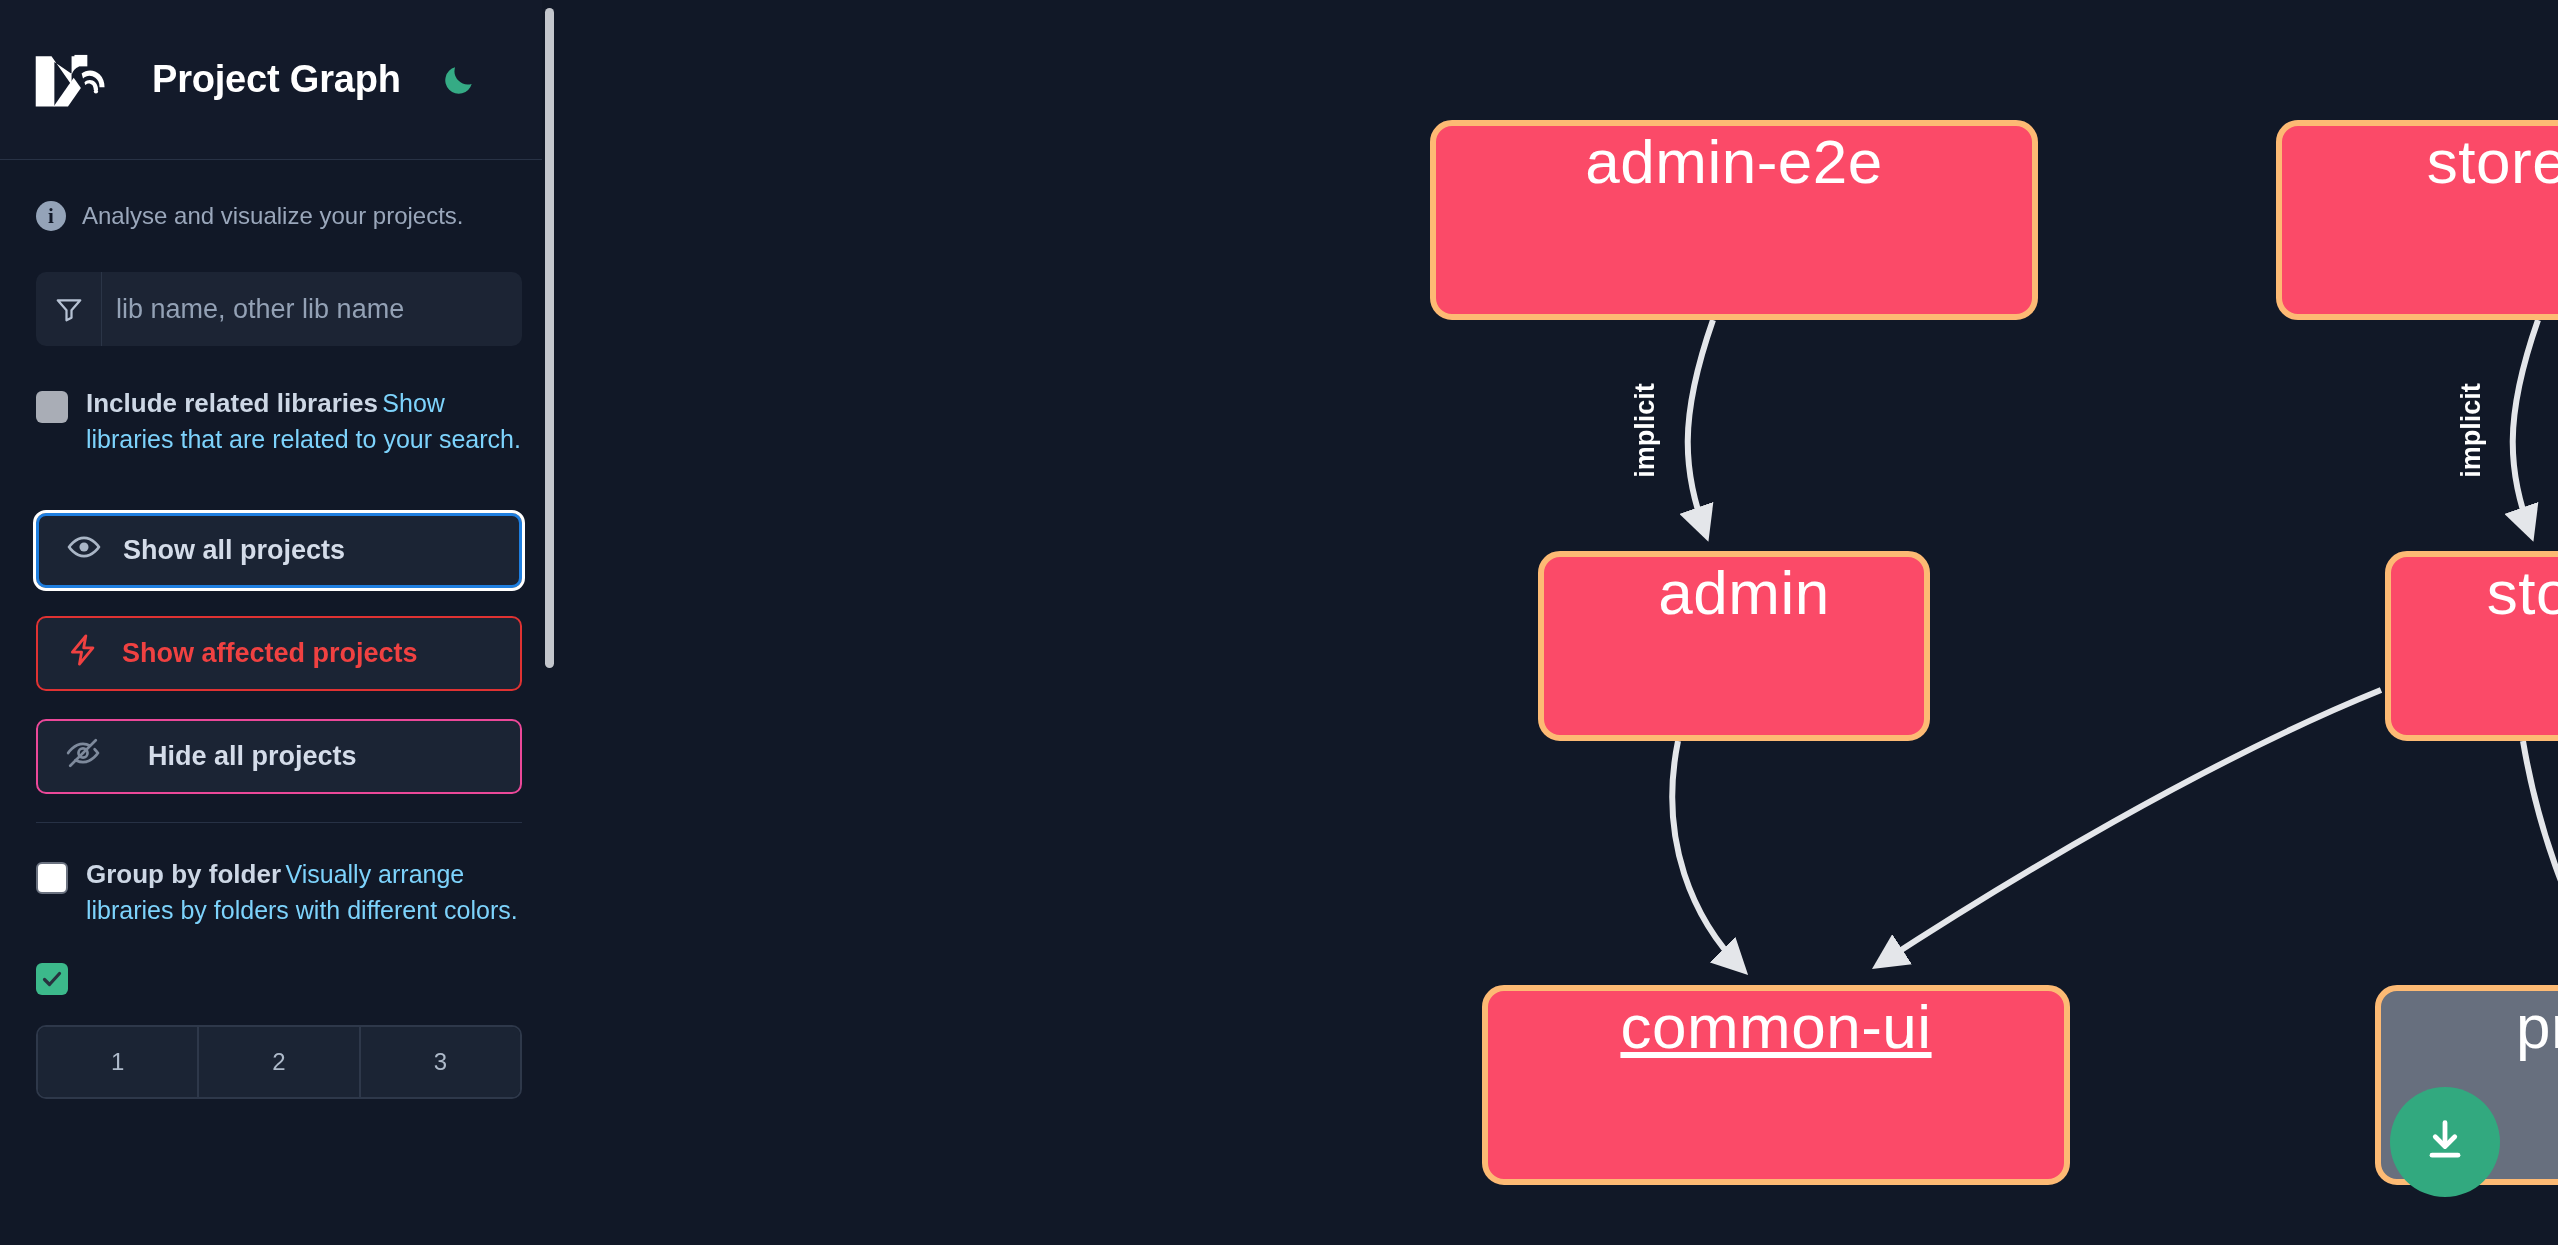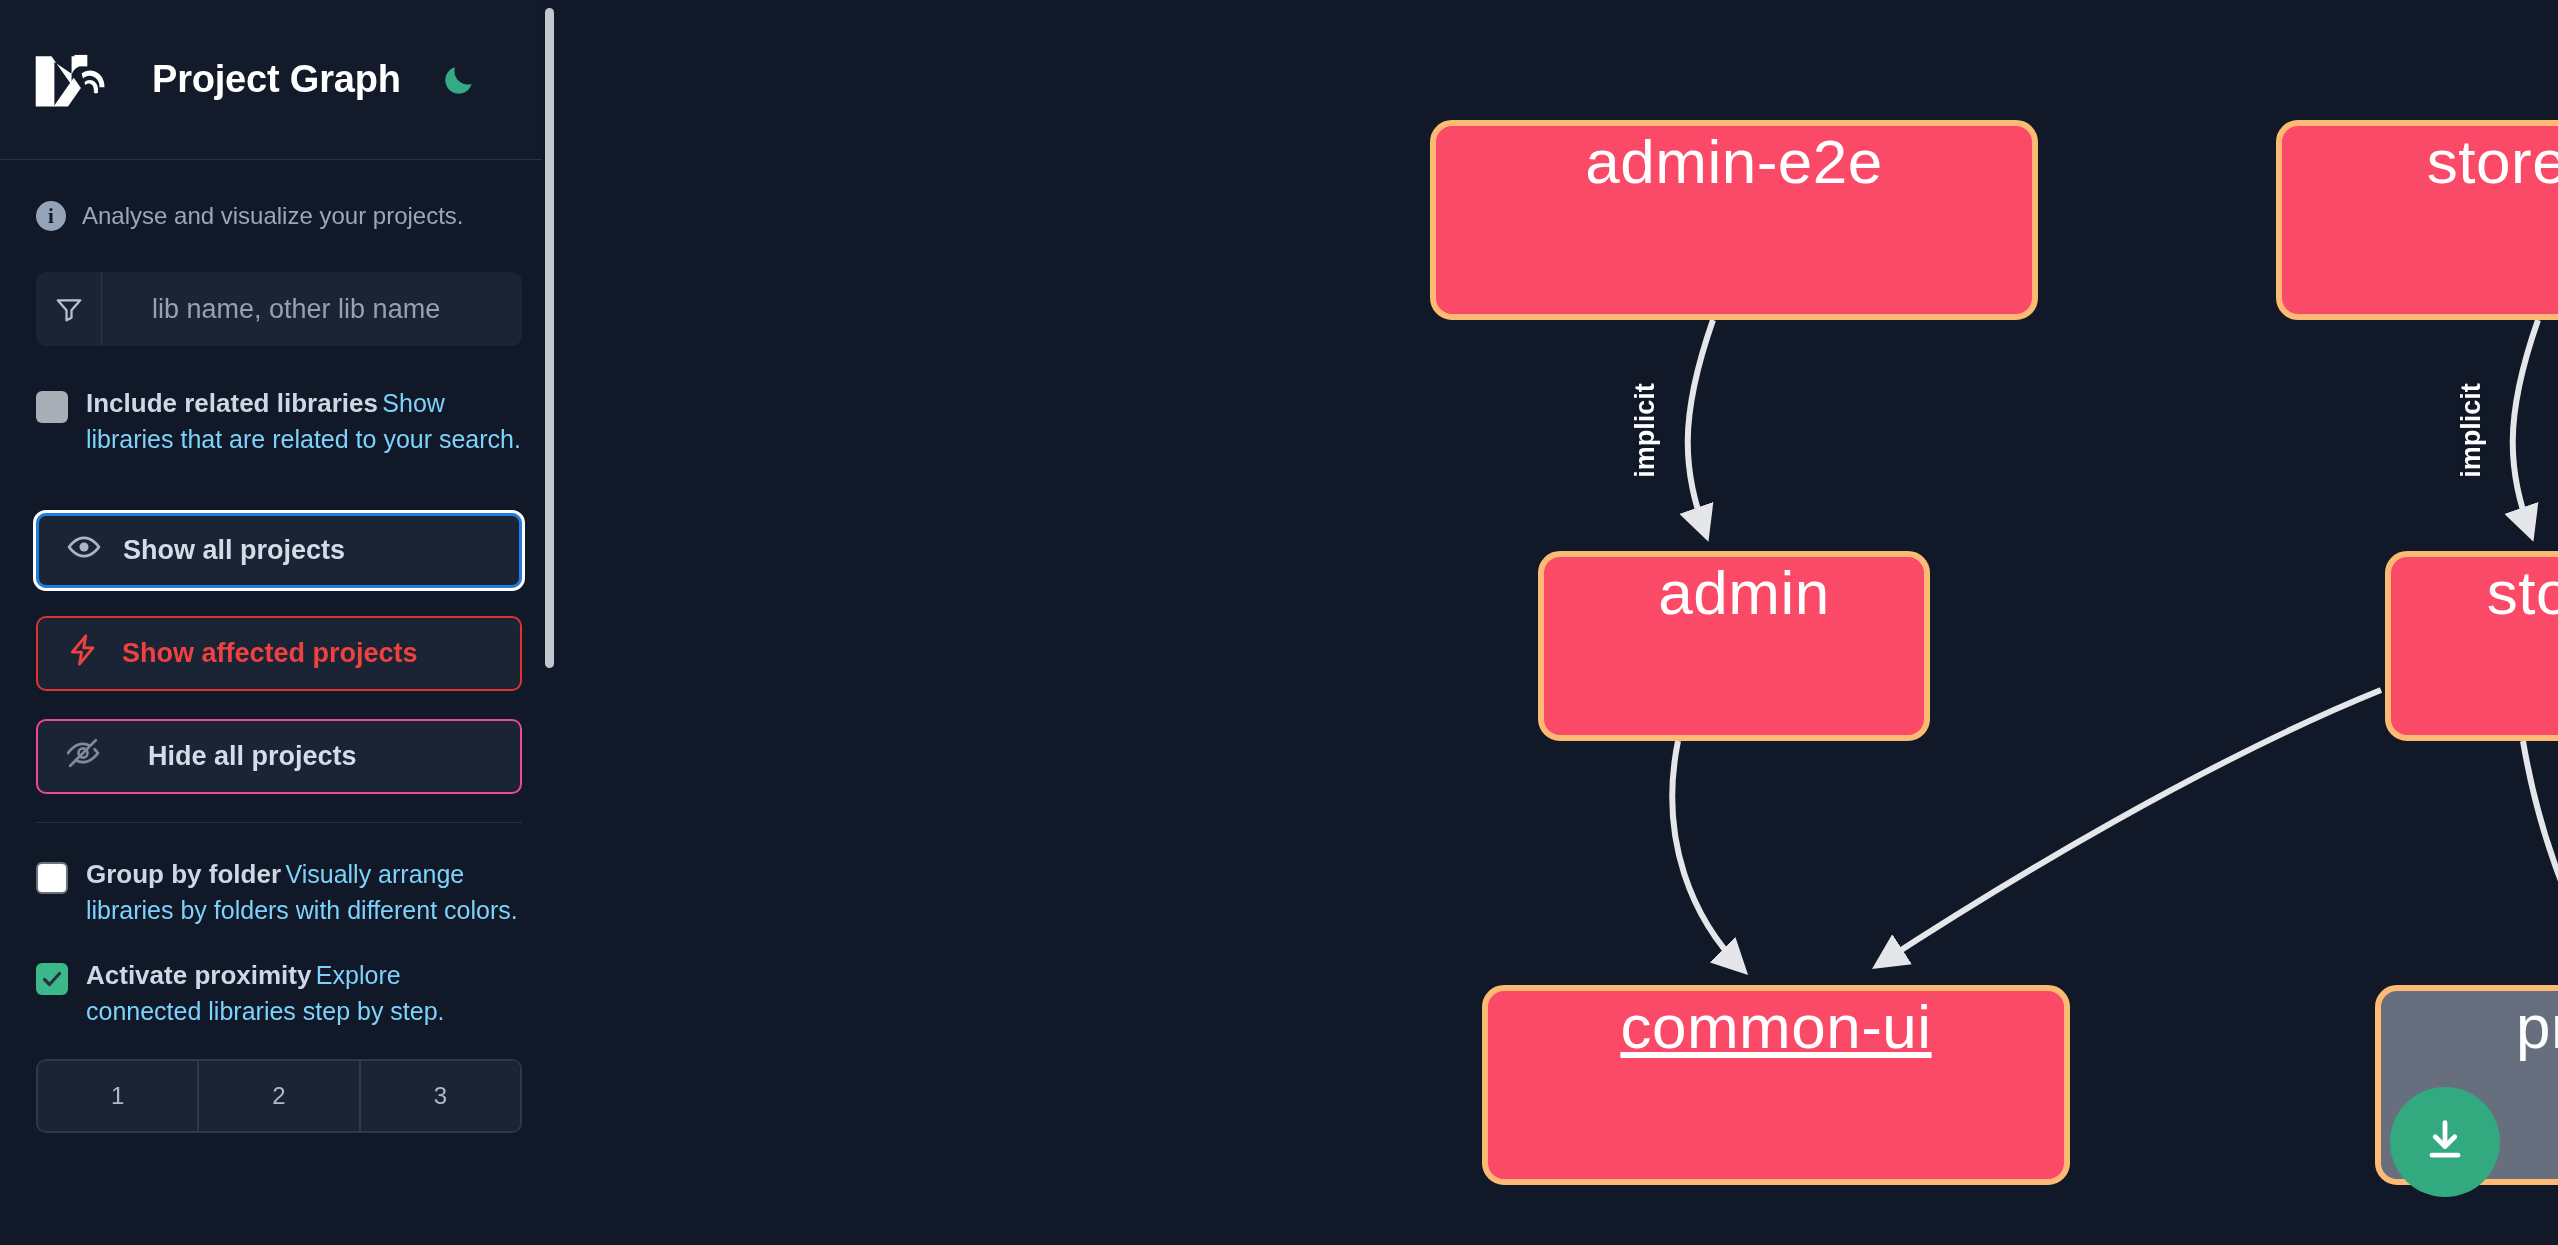--- a/index.html
+++ b/index.html
@@ -59,21 +59,20 @@
     font-size: 21px; font-weight: 700; font-family: "Liberation Serif", serif;
     flex: 0 0 30px;
   }
   .tagline-text { font-size: 24px; color: #9aa7bb; }
 
   .filter-box {
     display: flex; align-items: center;
     height: 74px; background: #1c2434;
     border-radius: 10px; overflow: hidden;
     margin-bottom: 40px;
-    gap: 36px;
   }
   .filter-icon-wrap {
     width: 66px; height: 100%;
     display: flex; align-items: center; justify-content: center;
     border-right: 1px solid #2b3547;
     flex: 0 0 66px;
   }
   .filter-input {
     flex: 1; height: 100%;
     background: transparent; border: none; outline: none;
@@ -264,24 +263,20 @@
           <span class="check-desc">Visually arrange libraries by folders with different colors.</span>
         </span>
       </div>
 
       <div class="check-row">
         <span class="cbox green">
           <svg viewBox="0 0 24 24" width="24" height="24" fill="none" stroke="#28323f" stroke-width="3.2" stroke-linecap="round" stroke-linejoin="round">
             <path d="M4.5 12.5l5 5 10-11"></path>
           </svg>
         </span>
-        <span class="check-texts">
-          <span class="check-label">Activate proximity</span>
-          <span class="check-desc">Explore connected libraries step by step.</span>
-        </span>
       </div>
 
       <div class="segmented">
         <span class="seg-item">1</span>
         <span class="seg-item">2</span>
         <span class="seg-item">3</span>
       </div>
 
     </div>
 

